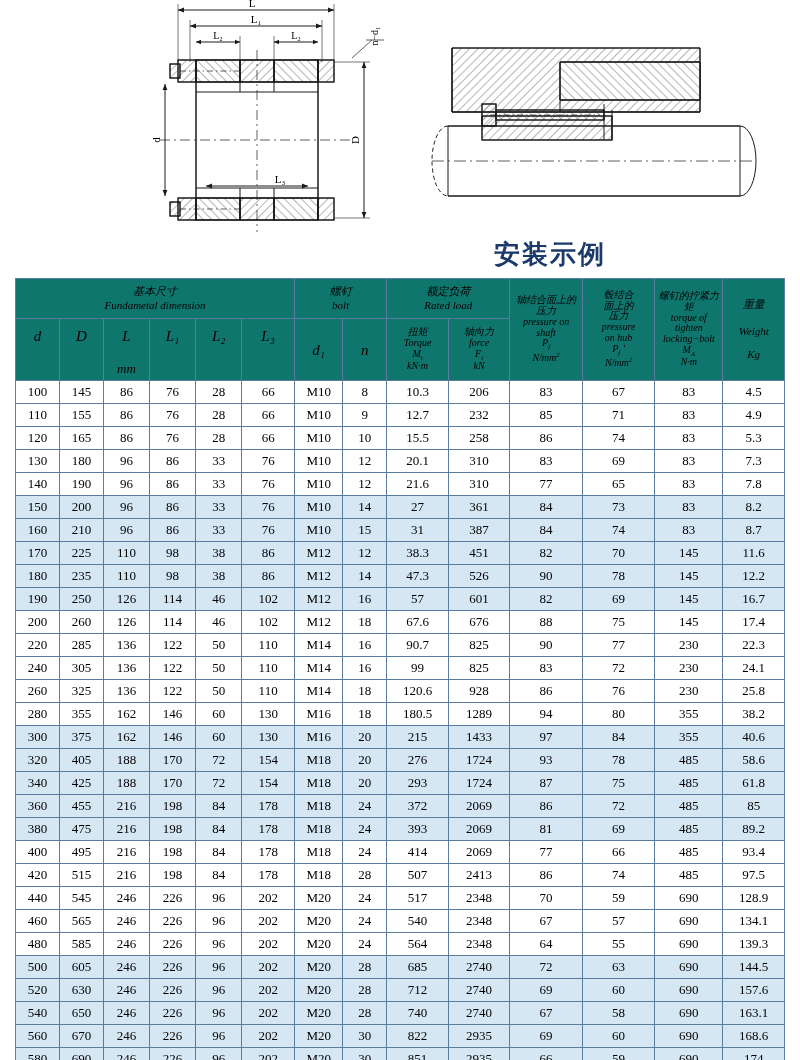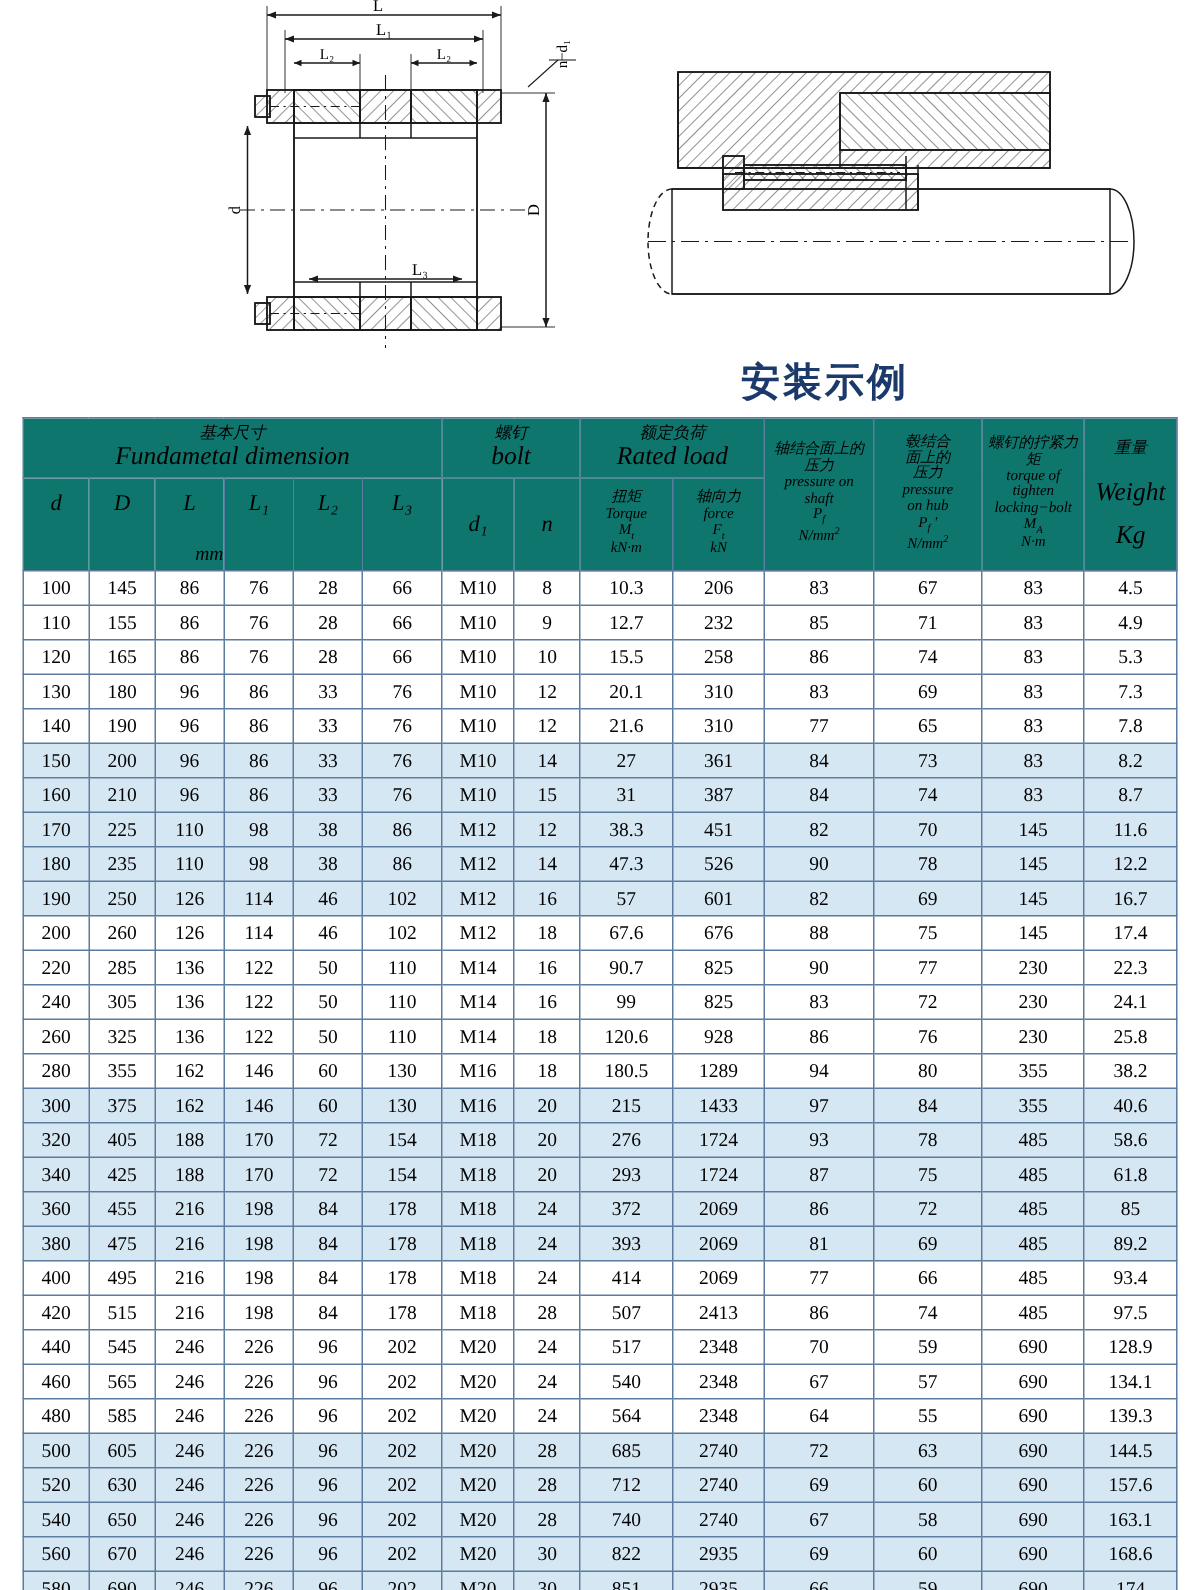--- a/index.html
+++ b/index.html
@@ -52,21 +52,21 @@
     font-style: italic;
   }
   .hdr-cn {
     font-family: "DejaVu Sans", sans-serif;
     font-size: 11px;
     color: #000;
     display: block;
   }
   .hdr-en {
     font-family: "Liberation Serif", serif;
-    font-size: 17px;
+    font-size: 11px;
     display: block;
   }
   .hdr-small {
     font-size: 10px;
     display: block;
     line-height: 1.08;
   }
   .hdr-sym {
     font-size: 15px;
     font-family: "Liberation Serif", serif;
@@ -304,21 +304,21 @@
       </tr>
       <tr>
         <td style="height: 62px; position: relative; vertical-align: top; padding-top: 8px;">
           <span class="hdr-sym">d</span>
         </td>
         <td style="position: relative; vertical-align: top; padding-top: 8px;">
           <span class="hdr-sym">D</span>
         </td>
         <td style="position: relative; vertical-align: top; padding-top: 8px;">
           <span class="hdr-sym">L</span>
-        <span class="hdr-en" style="position: absolute; left: 0px; right: 0px; bottom: 4px; font-size: 13px; text-align: right;">mm</span></td>
+        <span class="hdr-en" style="position: absolute; left: 0px; right: 0px; bottom: 4px; font-size: 13px;">mm</span></td>
         <td style="position: relative; vertical-align: top; padding-top: 8px;">
           <span class="hdr-sym">L₁</span>
         </td>
         <td style="position: relative; vertical-align: top; padding-top: 8px;">
           <span class="hdr-sym">L₂</span>
         </td>
         <td style="position: relative; vertical-align: top; padding-top: 8px;">
           <span class="hdr-sym">L₃</span>
         </td>
         <td>

